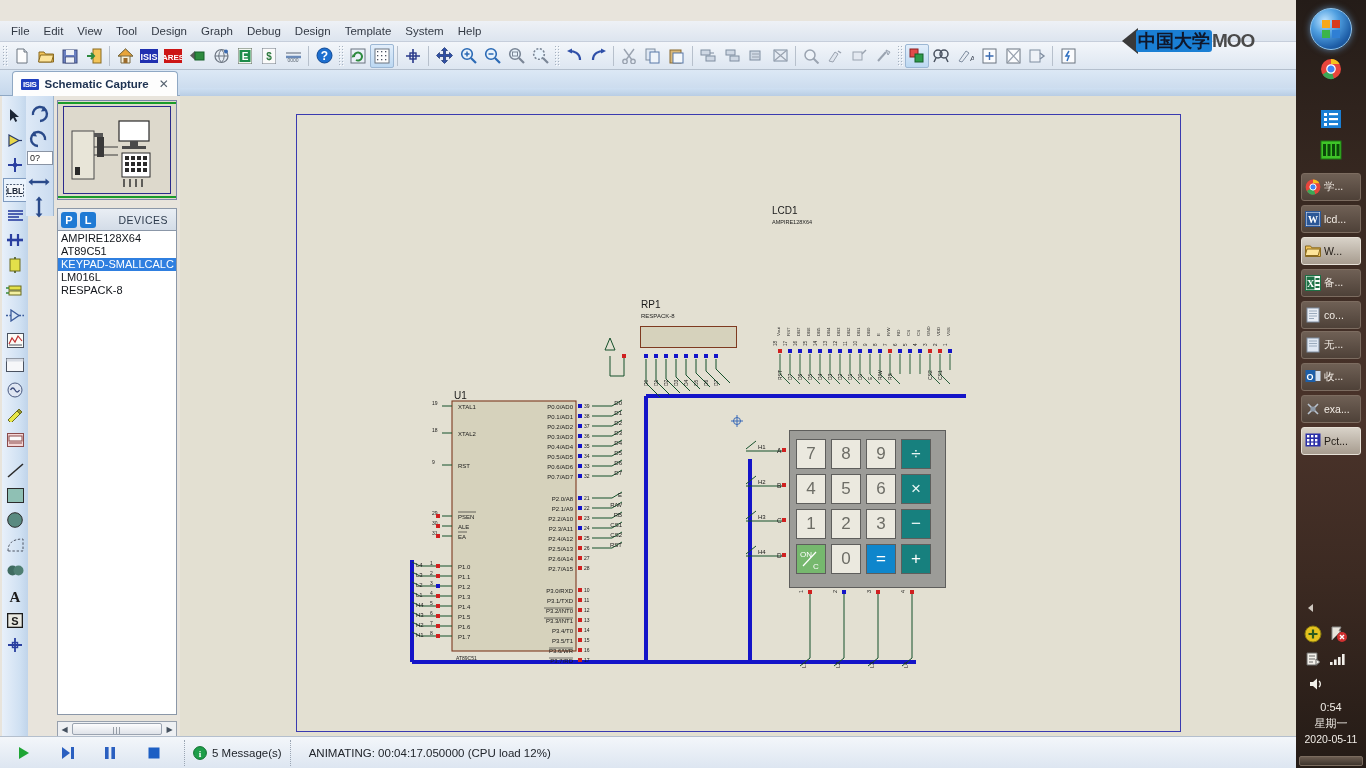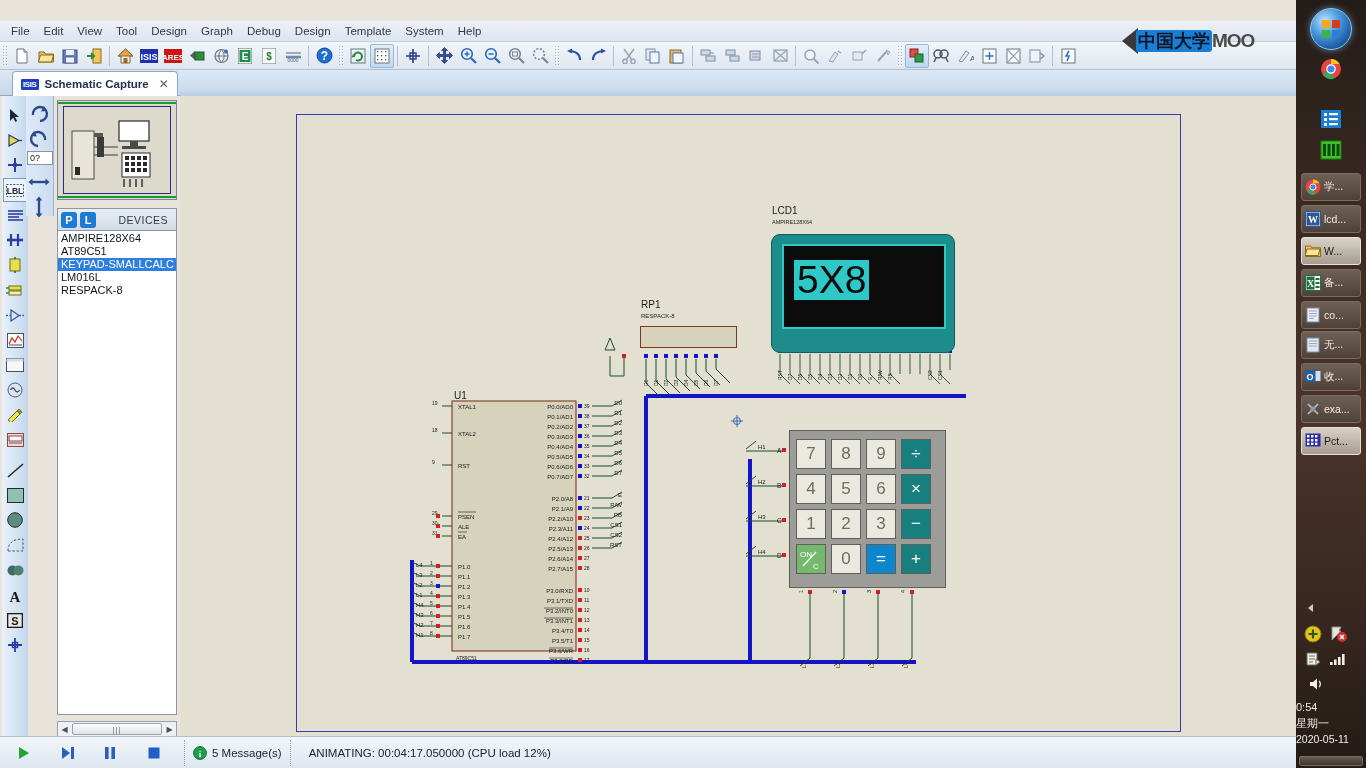--- a/index.html
+++ b/index.html
@@ -262,21 +262,21 @@
   .tb-item {
     position:absolute; left:5px; width:60px; height:28px;
     background: linear-gradient(to bottom,#6f6055,#4e4138);
     border:1px solid #7c6c60; border-radius:3px;
     display:flex; align-items:center; gap:3px; padding-left:3px;
     color:#f2ece5; font-size:10.5px; white-space:nowrap; overflow:hidden;
   }
   .tb-item.light { background: linear-gradient(to bottom,#d8d2c8,#a79c8f); color:#201a14; border-color:#e6e0d6; }
   .tb-ico { width:16px; height:16px; flex:0 0 16px; position:relative; }
   .tb-clock {
-    position:absolute; left:0; width:70px; text-align:left; color:#f0ece6;
+    position:absolute; left:0; width:70px; text-align:center; color:#f0ece6;
     font-size:11px; line-height:15px;
   }
   .tray-ico { position:absolute; width:18px; height:18px; }
   .tb-showdesk {
     position:absolute; left:3px; bottom:2px; width:64px; height:10px;
     background: linear-gradient(to bottom,#6b5c50,#3e342c); border:1px solid #7a6b5e; border-radius:2px;
   }
 
   
   .watermark {
@@ -1238,25 +1238,20 @@
         <text transform="translate(694,572) rotate(-90)">L3</text>
         <text transform="translate(728,572) rotate(-90)">L4</text>
       </g>
 
       <g>
         <circle cx="557" cy="325" r="3.5" fill="none" stroke="#3a6ab8" stroke-width="1"></circle>
         <path d="M551 325 h12 M557 319 v12" stroke="#3a6ab8" stroke-width="1"></path>
       </g>
     </svg>
 
-    <div class="lcd-body" style="left:591px;top:138px">
-      <div class="lcd-frame">
-        <div class="lcd-text">5X8</div>
-      </div>
-    </div>
 
     <div class="keypad" style="left:609px;top:334px">
       <div class="key" style="left:6px;top:8px">7</div>
       <div class="key" style="left:41px;top:8px">8</div>
       <div class="key" style="left:76px;top:8px">9</div>
       <div class="key op" style="left:111px;top:8px">÷</div>
 
       <div class="key" style="left:6px;top:43px">4</div>
       <div class="key" style="left:41px;top:43px">5</div>
       <div class="key" style="left:76px;top:43px">6</div>

